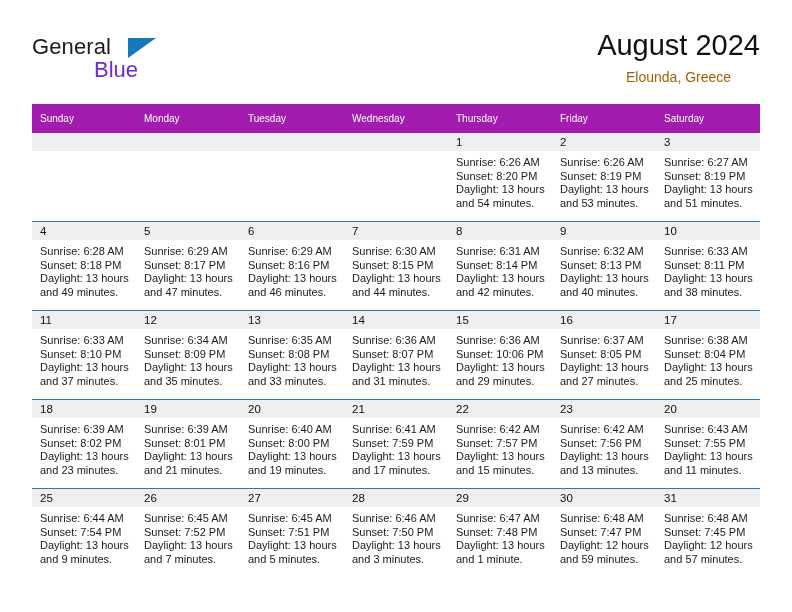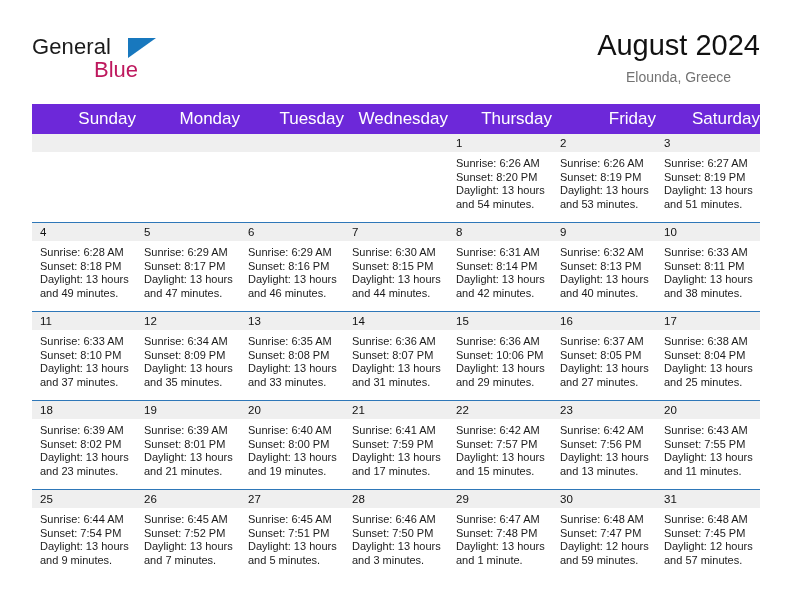--- a/index.html
+++ b/index.html
@@ -52,58 +52,58 @@
     width: 0;
     height: 0;
     border-left: 28px solid #1878be;
     border-bottom: 20px solid transparent;
   }
   .logo-blue {
     position: absolute;
     left: 62px;
     top: 23px;
     font-size: 22px;
-    color: #be185d;
+    color: #6d28d9;
     font-family: "Liberation Sans", sans-serif;
   }
   .title-block {
     position: absolute;
     right: 0;
     top: 0;
     text-align: center;
   }
   .cal-title {
     font-size: 29px;
     color: #111111;
     line-height: 34px;
     white-space: nowrap;
   }
   .cal-subtitle {
     font-size: 14px;
-    color: #737373;
+    color: #a16207;
     line-height: 20px;
     margin-top: 5px;
     white-space: nowrap;
   }
 
   
   .calendar {
     position: absolute;
     left: 32px;
     top: 104px;
     width: 728px;
     border-collapse: collapse;
     table-layout: fixed;
   }
   .calendar th {
-    background: #6d28d9;
+    background: #a21caf;
     color: #ffffff;
-    font-size: 17px;
+    font-size: 10px;
     font-weight: normal;
-    text-align: right;
+    text-align: left;
     padding: 5px 0 5px 8px;
     height: 19px;
     border: none;
   }
   .calendar td {
     vertical-align: top;
     padding: 0;
     border: none;
     height: 88px;
     width: 104px;

